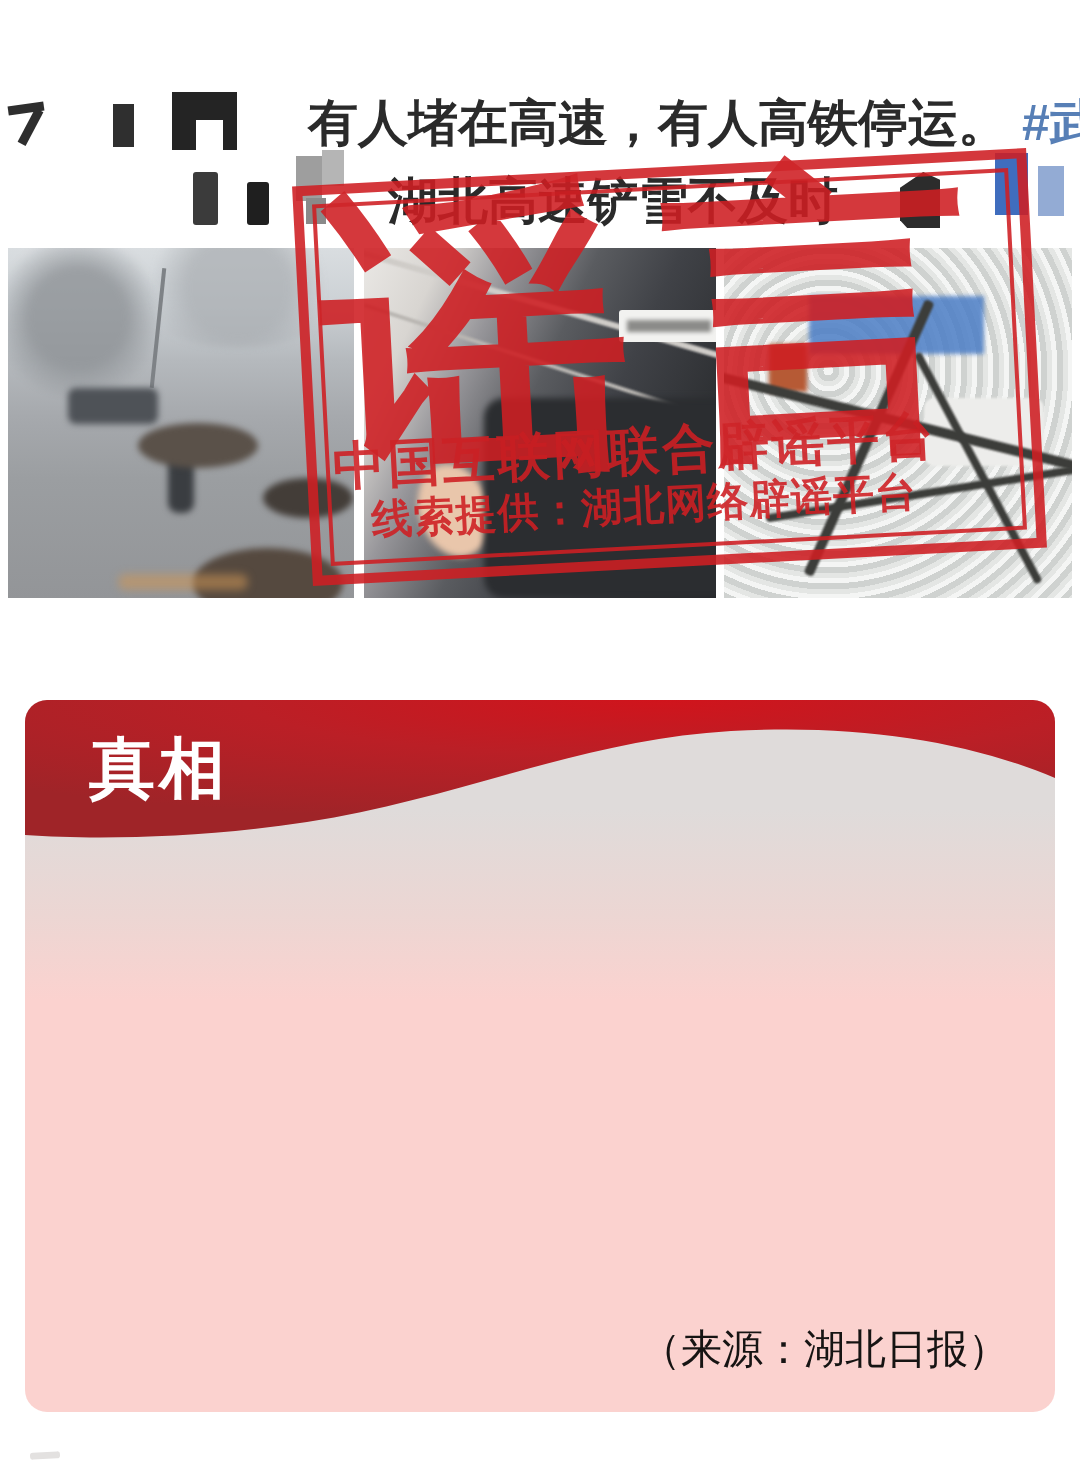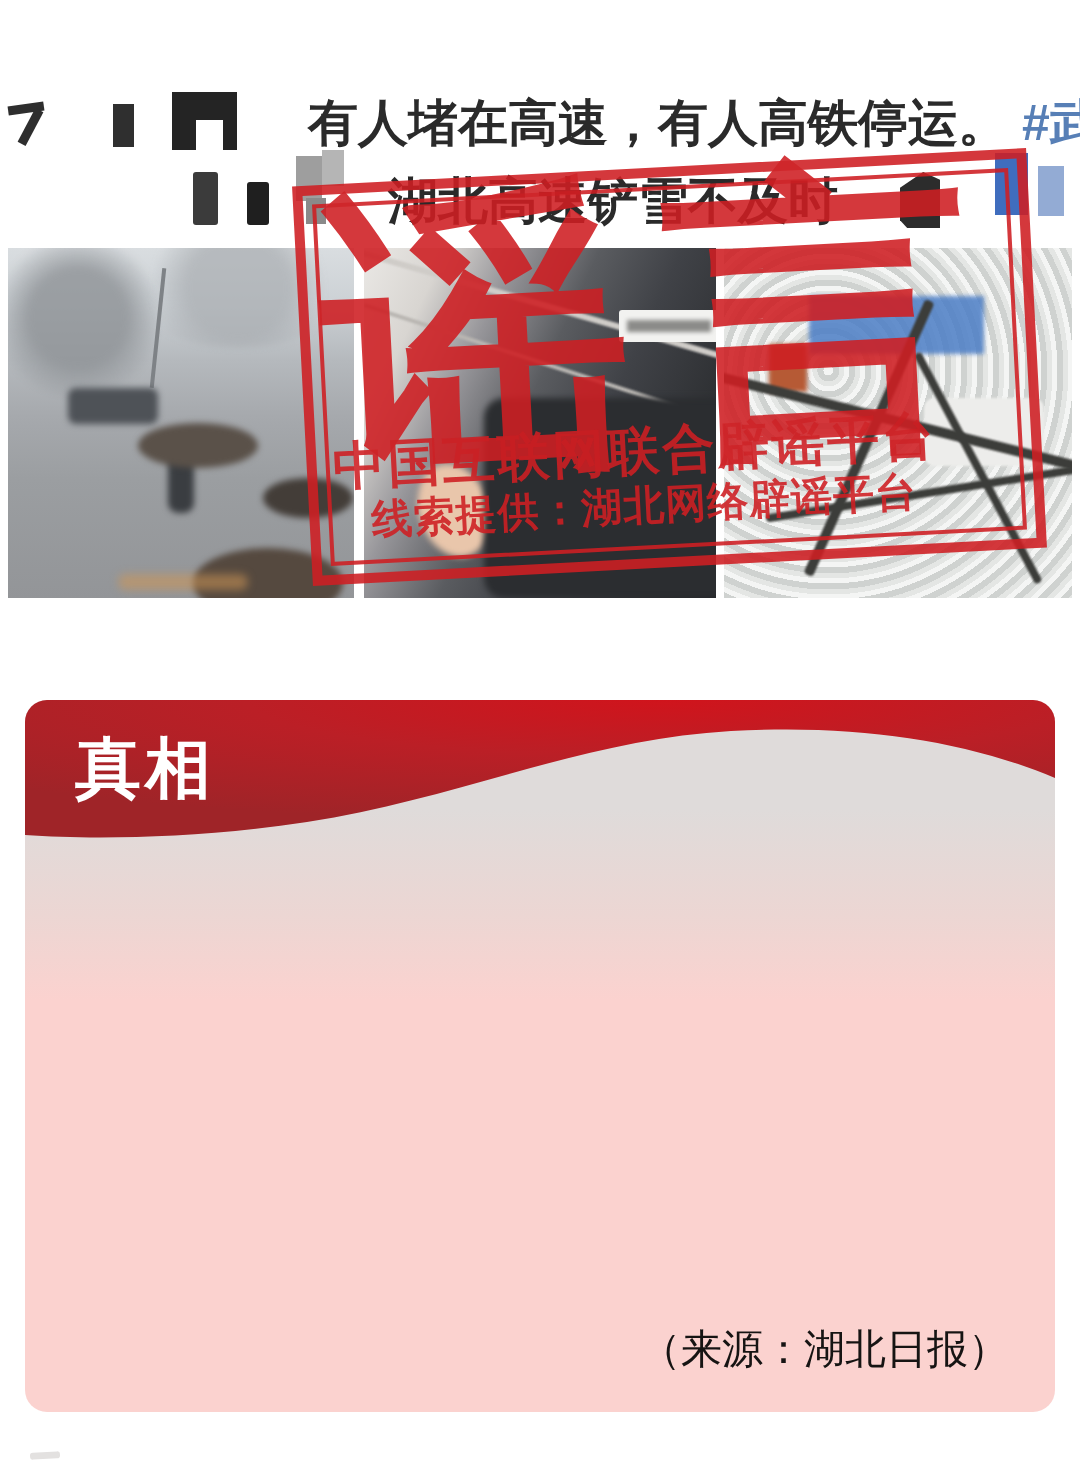--- a/index.html
+++ b/index.html
@@ -34,21 +34,21 @@
              font-family:"DejaVu Sans","Liberation Sans",sans-serif;}
   .stamp-org{position:absolute;left:16px;top:238px;font-size:52px;font-weight:900;
              letter-spacing:3px;white-space:nowrap;}
   .stamp-src{position:absolute;left:52px;top:300px;font-size:41px;font-weight:900;
              letter-spacing:1px;white-space:nowrap;}
   
   .card{position:absolute;left:25px;top:700px;width:1030px;height:712px;border-radius:22px;
         overflow:hidden;z-index:3;
         background:linear-gradient(180deg,#dfdbda 110px,#ecd6d3 215px,#fbd2cf 300px,#fbd2cf 100%);}
   .card-wave{position:absolute;left:0;top:0;width:1030px;height:200px;display:block;}
-  .card-title{position:absolute;left:50px;top:24px;font-size:66px;font-weight:700;color:#ffffff;
+  .card-title{position:absolute;left:64px;top:24px;font-size:66px;font-weight:700;color:#ffffff;
               font-family:"Liberation Serif","DejaVu Serif",serif;letter-spacing:4px;z-index:2;}
   .card-body{position:absolute;left:32px;top:156px;width:946px;color:#161413;
              font-size:41px;line-height:51.7px;text-align:justify;text-indent:2em;
              font-family:"Liberation Serif","DejaVu Serif",serif;margin:0;}
   .card-source{position:absolute;top:622px;right:46px;color:#161413;font-size:41px;
                font-family:"Liberation Serif","DejaVu Serif",serif;}
   .under-mark{position:absolute;left:30px;top:1452px;width:30px;height:7px;background:#e3e1e0;
               border-radius:3px;transform:rotate(-3deg);}
 </style>
 </head>

